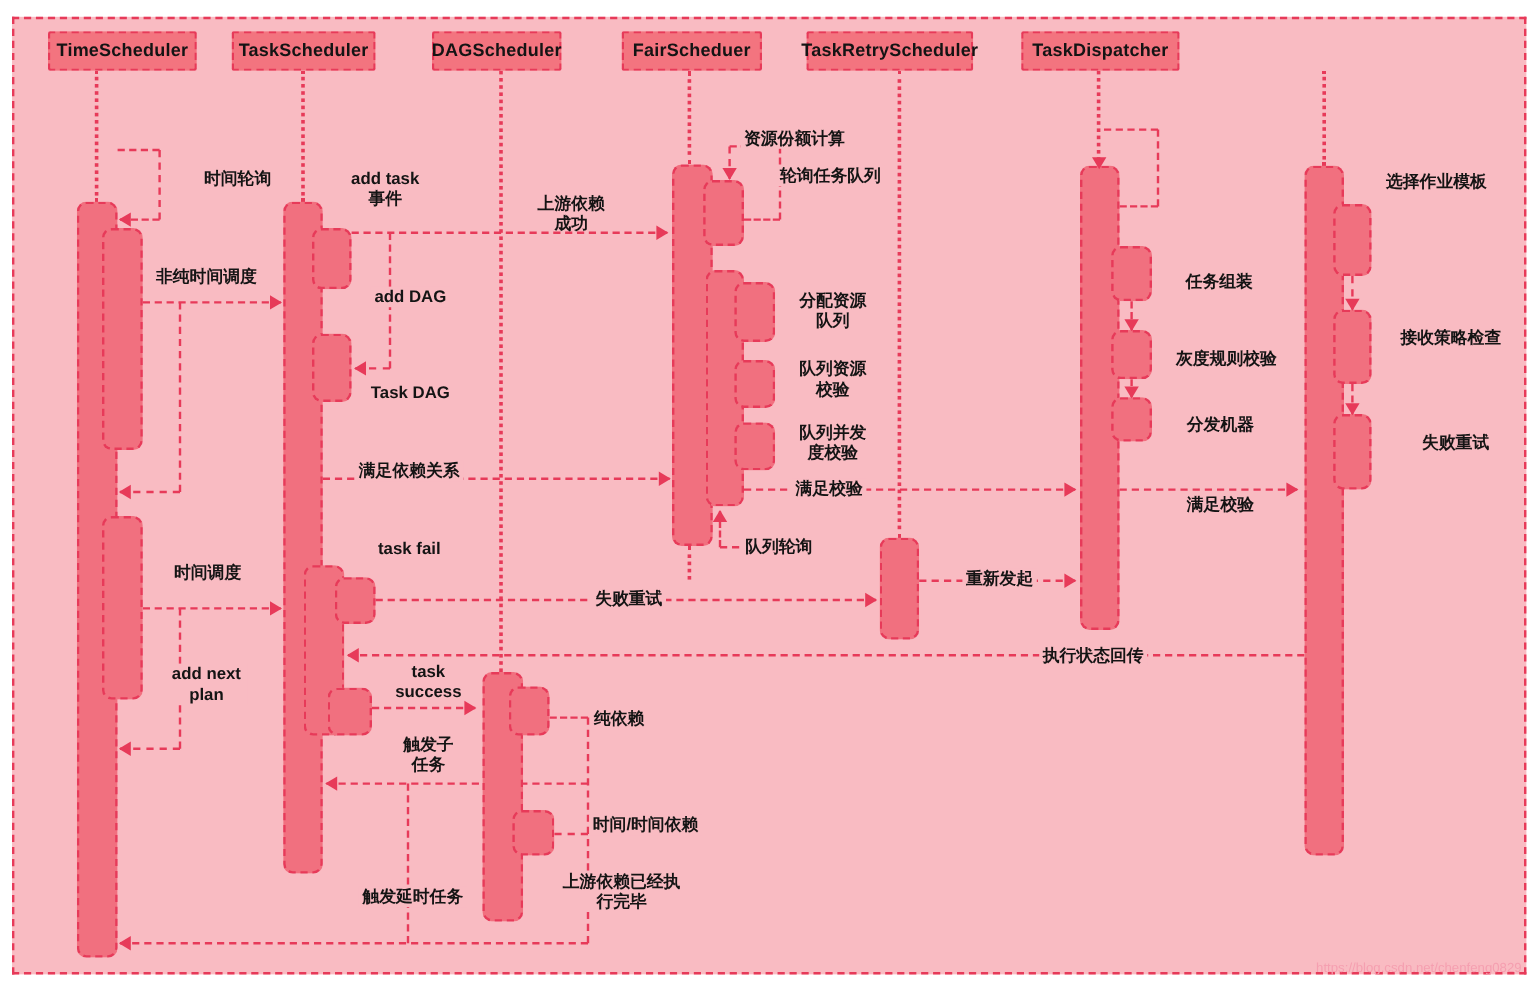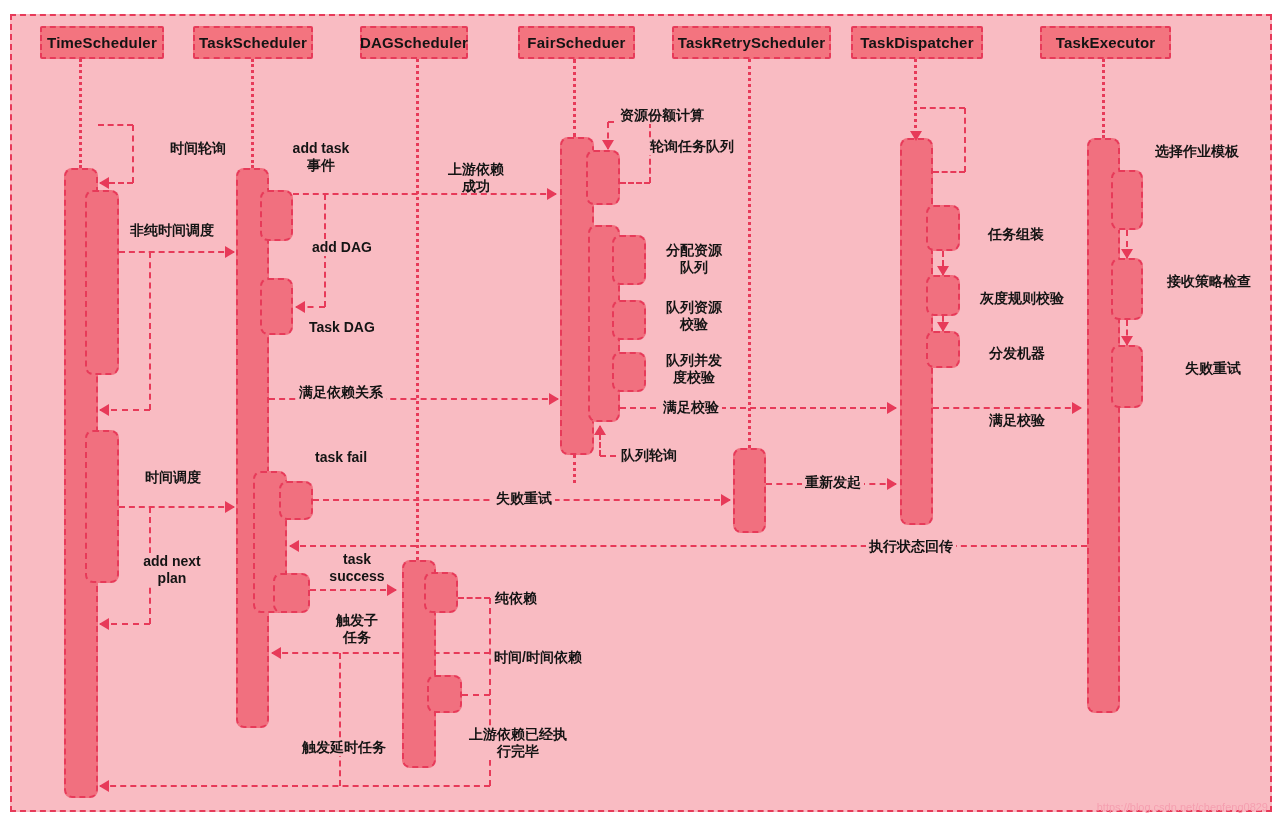--- a/index.html
+++ b/index.html
@@ -145,23 +145,22 @@
     <div class="bar" style="left: 926px; top: 275px; width: 34px; height: 41px;"></div>
     <div class="bar" style="left: 926px; top: 331px; width: 34px; height: 37px;"></div>
     <div class="bar" style="left: 1087px; top: 138px; width: 33px; height: 575px;"></div>
     <div class="bar" style="left: 1111px; top: 170px; width: 32px; height: 60px;"></div>
     <div class="bar" style="left: 1111px; top: 258px; width: 32px; height: 62px;"></div>
     <div class="bar" style="left: 1111px; top: 345px; width: 32px; height: 63px;"></div>
     <div class="header" style="left: 20px; width: 124px; margin-left: 20px;">TimeScheduler</div>
     <div class="header" style="left: 193px; width: 120px;">TaskScheduler</div>
     <div class="header" style="left: 360px; width: 108px;">DAGScheduler</div>
     <div class="header" style="left: 518px; width: 117px;">FairScheduer</div>
-    <div class="header" style="left: 672px; width: 159px;">TaskRetryScheduler</div>
+    <div class="header" style="left: 672px; width: 139px;">TaskRetryScheduler</div>
     <div class="header" style="left: 851px; width: 132px;">TaskDispatcher</div>
-    <div class="header" style="left: 1040px; width: 131px;">TaskExecutor</div>
     <div class="dlabel" style="left: 150px; top: 140px; padding-left: 20px;">
       <div>时间轮询</div>
     </div>
     <div class="dlabel center" style="left: 283px; top: 140px; width: 76px;">
       <div>add task</div>
       <div>事件</div>
     </div>
     <div class="dlabel center" style="left: 438px; top: 161px; width: 76px;">
       <div>上游依赖</div>
       <div>成功</div>
@@ -246,21 +245,21 @@
       <div>task</div>
       <div>success</div>
     </div>
     <div class="dlabel center" style="left: 325px; top: 612px; width: 64px;">
       <div>触发子</div>
       <div>任务</div>
     </div>
     <div class="dlabel bg" style="left: 492px; top: 590px;">
       <div>纯依赖</div>
     </div>
-    <div class="dlabel bg" style="left: 491px; top: 649px; text-align: center;">
+    <div class="dlabel bg" style="left: 491px; top: 679px; text-align: center;">
       <div>时间/时间依赖</div>
     </div>
     <div class="dlabel bg center" style="left: 462px; top: 726px; width: 106px;">
       <div>上游依赖已经执</div>
       <div>行完毕</div>
     </div>
     <div class="dlabel bg" style="left: 299px; top: 739px;">
       <div>触发延时任务</div>
     </div>
   </div>

